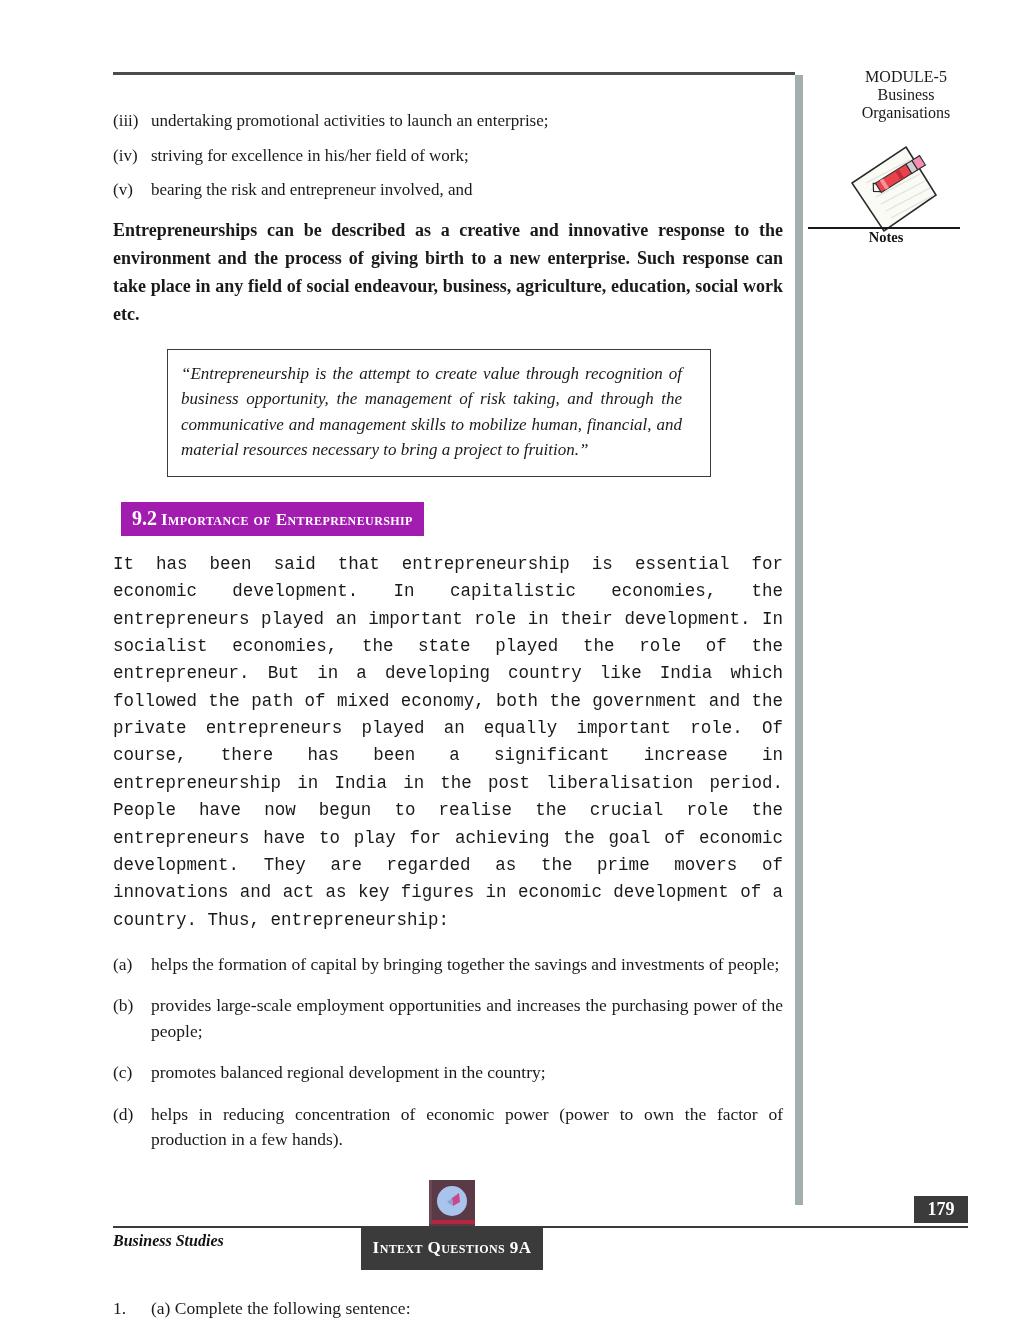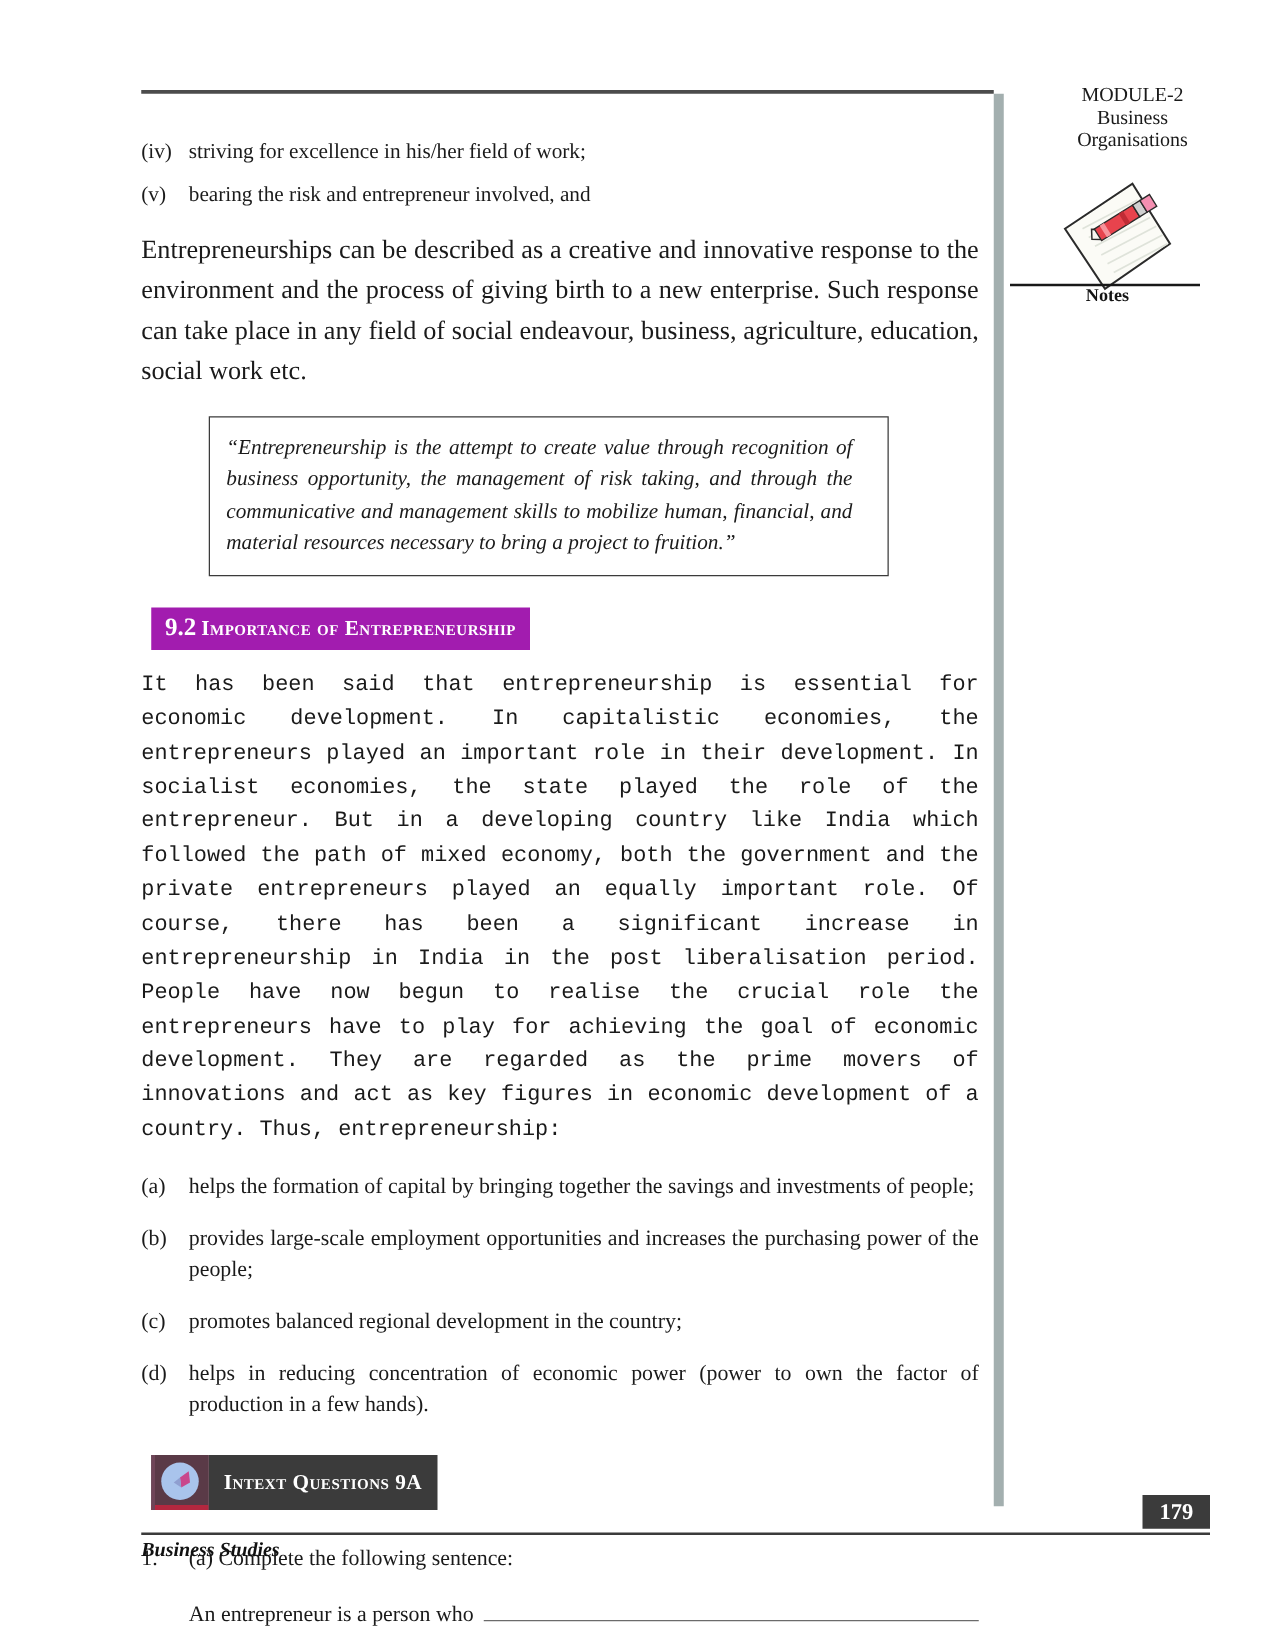--- a/index.html
+++ b/index.html
@@ -92,24 +92,25 @@
     margin-bottom: 12.5px;
   }
   .roman-item .marker {
     width: 38px;
     flex: 0 0 38px;
     text-align: left;
   }
   .roman-item .txt { flex: 1; }
 
   .para {
-    font-size: 21px;
+    font-size: 18px;
     line-height: 1.55;
     text-align: justify;
     margin: 16px 0 0 0;
+    font-weight: bold;
   }
 
   .quote-box {
     margin: 20px 0 0 54px;
     width: 544px;
     border: 1.5px solid #3b3b3b;
     padding: 11px 28px 13px 13px;
     box-sizing: border-box;
   }
   .quote-text {
@@ -161,20 +162,21 @@
     flex: 0 0 38px;
   }
   .alpha-item .txt { flex: 1; text-align: justify; }
 
   
   .intext-row {
     display: flex;
     align-items: center;
     margin-top: 28px;
     margin-left: 8px;
+    flex-direction: column;
   }
   .intext-icon {
     width: 46px;
     height: 44px;
     flex: 0 0 46px;
     position: relative;
     background: #5a3a47;
     overflow: hidden;
   }
   .intext-banner {
@@ -265,21 +267,21 @@
 </style>
 </head>
 <body>
 
 <div class="page">
 
   <div class="top-rule"></div>
   <div class="vbar"></div>
 
   <div class="sidebar">
-    <div>MODULE-2</div>
+    <div>MODULE-5</div>
     <div>Business</div>
     <div>Organisations</div>
   </div>
 
   <div class="notes-icon-wrap">
     <svg width="100" height="92" viewBox="0 0 100 92">
 
       <polygon points="62,4 92,52 40,88 8,40" fill="#fbfbf6" stroke="#2b2b2b" stroke-width="1.6"></polygon>
       <g stroke="#dfe3da" stroke-width="1.4">
         <line x1="22" y1="40" x2="66" y2="17"></line>
@@ -301,20 +303,24 @@
     </svg>
   </div>
 
   <div class="notes-rule"></div>
   <div class="notes-label">Notes</div>
 
   <div class="main">
 
     <div class="roman-list">
       <div class="roman-item">
+        <span class="marker">(iii)</span>
+        <span class="txt">undertaking promotional activities to launch an enterprise;</span>
+      </div>
+      <div class="roman-item">
         <span class="marker">(iv)</span>
         <span class="txt">striving for excellence in his/her field of work;</span>
       </div>
       <div class="roman-item">
         <span class="marker">(v)</span>
         <span class="txt">bearing the risk and entrepreneur involved, and</span>
       </div>
     </div>
 
     <p class="para">Entrepreneurships can be described as a creative and innovative response to the environment and the process of giving birth to a new enterprise. Such response can take place in any field of social endeavour, business, agriculture, education, social work etc.</p>

